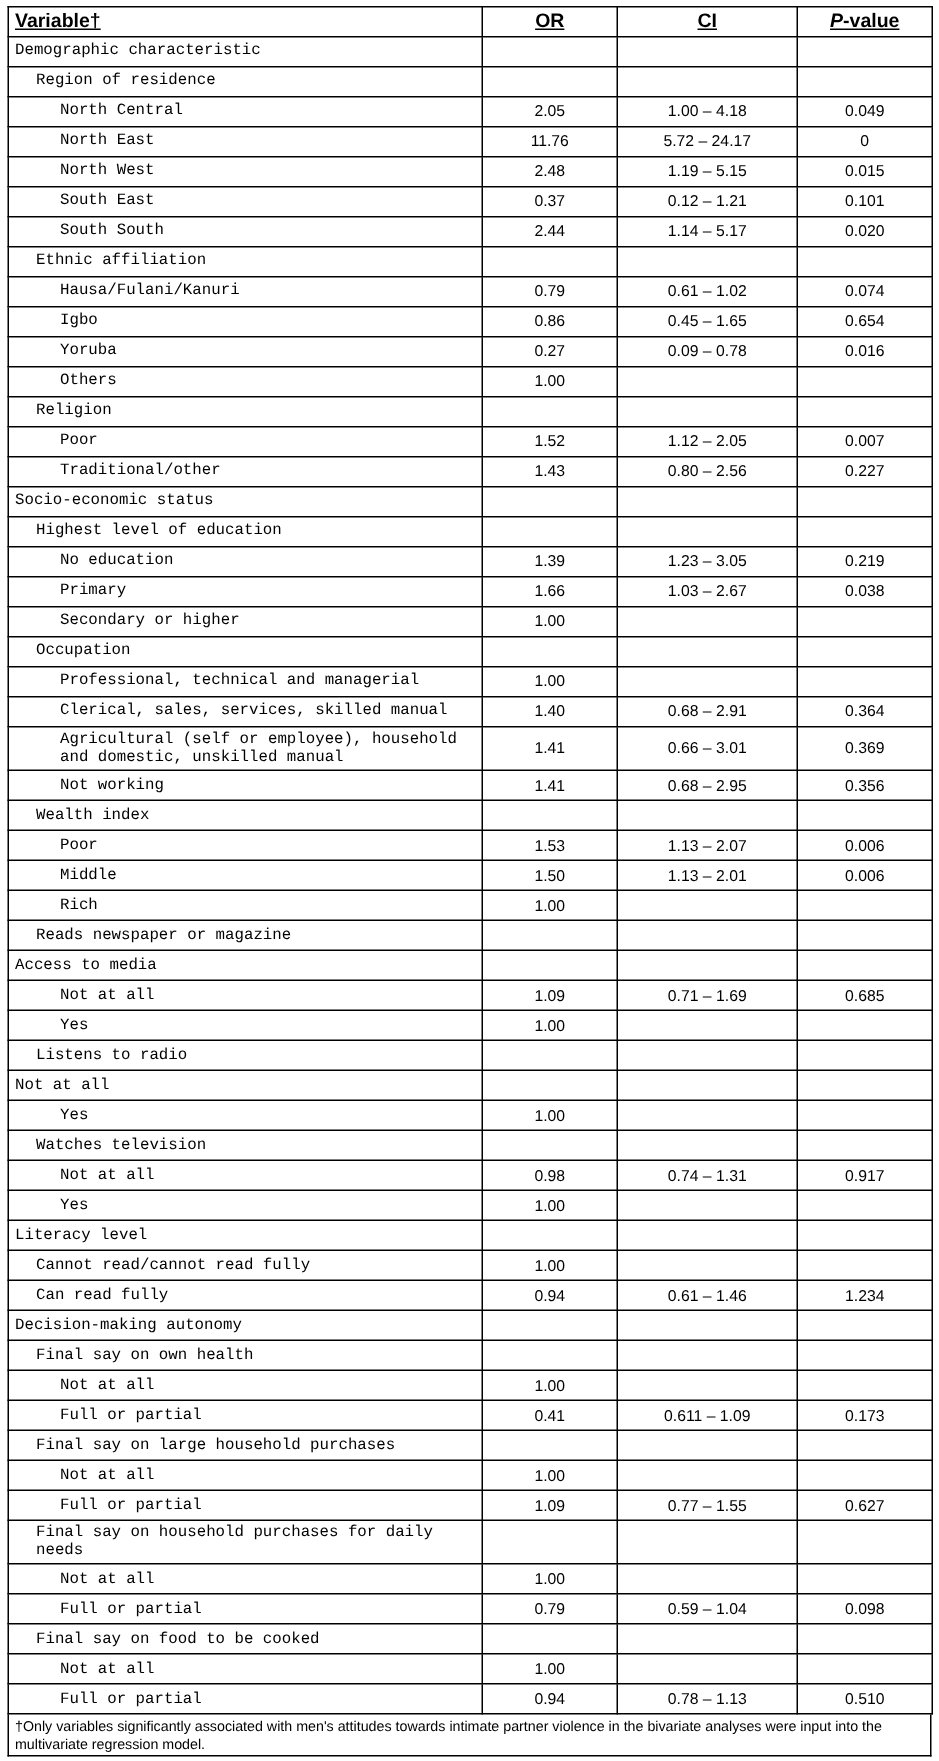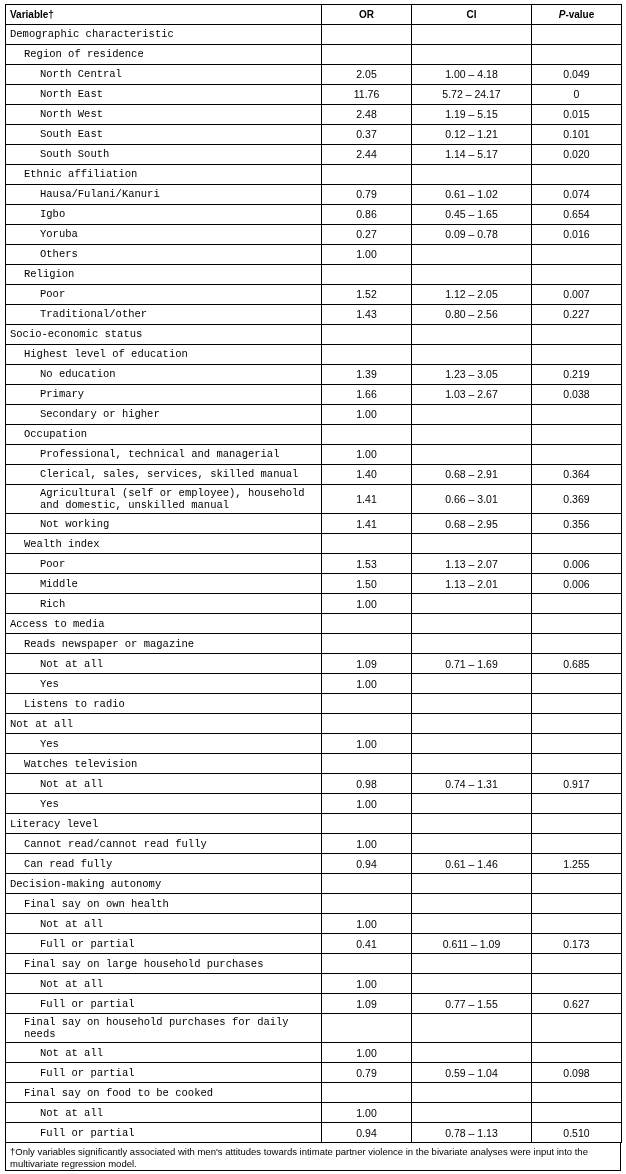--- a/index.html
+++ b/index.html
@@ -37,21 +37,22 @@
     vertical-align: middle;
     height: 19px;
     line-height: 1.15;
   }
   .cell {
     padding: 2px 4px 2px 4px;
     box-sizing: border-box;
   }
   thead th {
     font-weight: bold;
-    font-size: 10px;
+    font-size: 13px;
+    text-decoration: underline;
   }
   thead th.left .cell { text-align: left; padding-left: 4px; }
   thead th.ctr .cell { text-align: center; }
   td.num .cell { text-align: center; }
   td.lbl .cell { text-align: left; white-space: normal; font-family: Liberation Mono, monospace; }
 
   
   .ind0 { padding-left: 4px; }
   .ind1 { padding-left: 18px; }
   .ind2 { padding-left: 34px; }
@@ -506,48 +507,48 @@
           </td>
           <td class="num">
             <div class="cell"></div>
           </td>
           <td class="num">
             <div class="cell"></div>
           </td>
         </tr>
         <tr>
           <td class="lbl">
+            <div class="cell ind1">Reads newspaper or magazine</div>
+          </td>
+          <td class="num">
+            <div class="cell"></div>
+          </td>
+          <td class="num">
+            <div class="cell"></div>
+          </td>
+          <td class="num">
+            <div class="cell"></div>
+          </td>
+        </tr>
+        <tr>
+          <td class="lbl">
             <div class="cell ind0">Access to media</div>
           </td>
           <td class="num">
             <div class="cell"></div>
           </td>
           <td class="num">
             <div class="cell"></div>
           </td>
           <td class="num">
             <div class="cell"></div>
           </td>
         </tr>
         <tr>
           <td class="lbl">
-            <div class="cell ind1">Reads newspaper or magazine</div>
-          </td>
-          <td class="num">
-            <div class="cell"></div>
-          </td>
-          <td class="num">
-            <div class="cell"></div>
-          </td>
-          <td class="num">
-            <div class="cell"></div>
-          </td>
-        </tr>
-        <tr>
-          <td class="lbl">
             <div class="cell ind2">Not at all</div>
           </td>
           <td class="num">
             <div class="cell">1.09</div>
           </td>
           <td class="num">
             <div class="cell">0.71 – 1.69</div>
           </td>
           <td class="num">
             <div class="cell">0.685</div>
@@ -683,21 +684,21 @@
           <td class="lbl">
             <div class="cell ind1">Can read fully</div>
           </td>
           <td class="num">
             <div class="cell">0.94</div>
           </td>
           <td class="num">
             <div class="cell">0.61 – 1.46</div>
           </td>
           <td class="num">
-            <div class="cell">1.255</div>
+            <div class="cell">1.234</div>
           </td>
         </tr>
         <tr>
           <td class="lbl">
             <div class="cell ind0">Decision-making autonomy</div>
           </td>
           <td class="num">
             <div class="cell"></div>
           </td>
           <td class="num">

